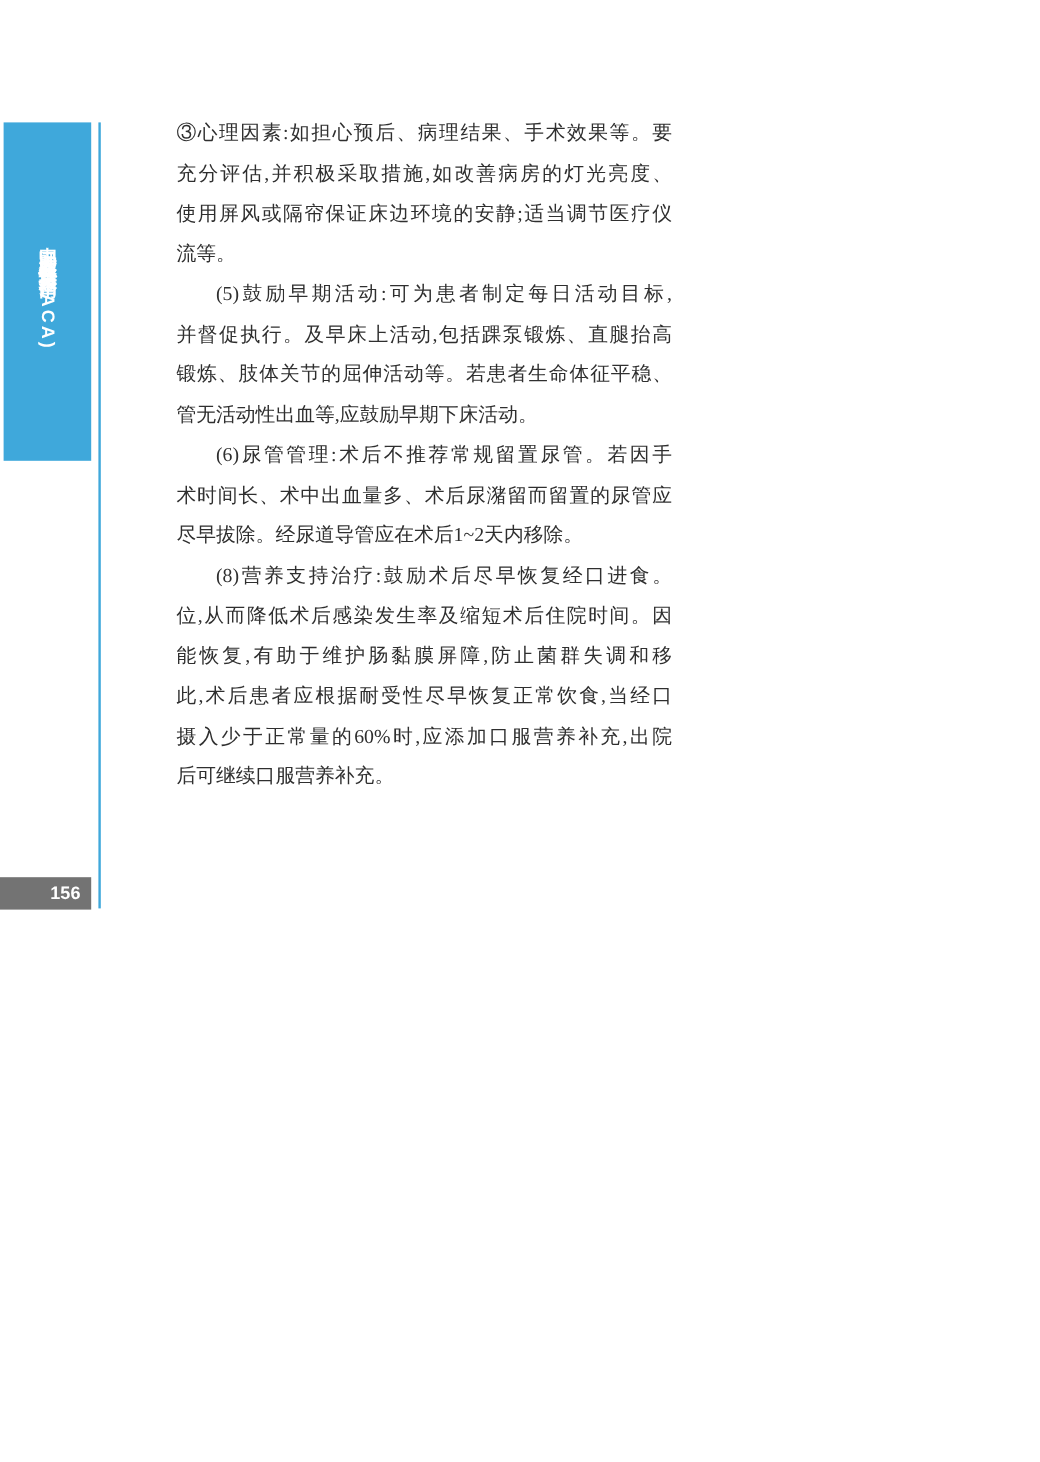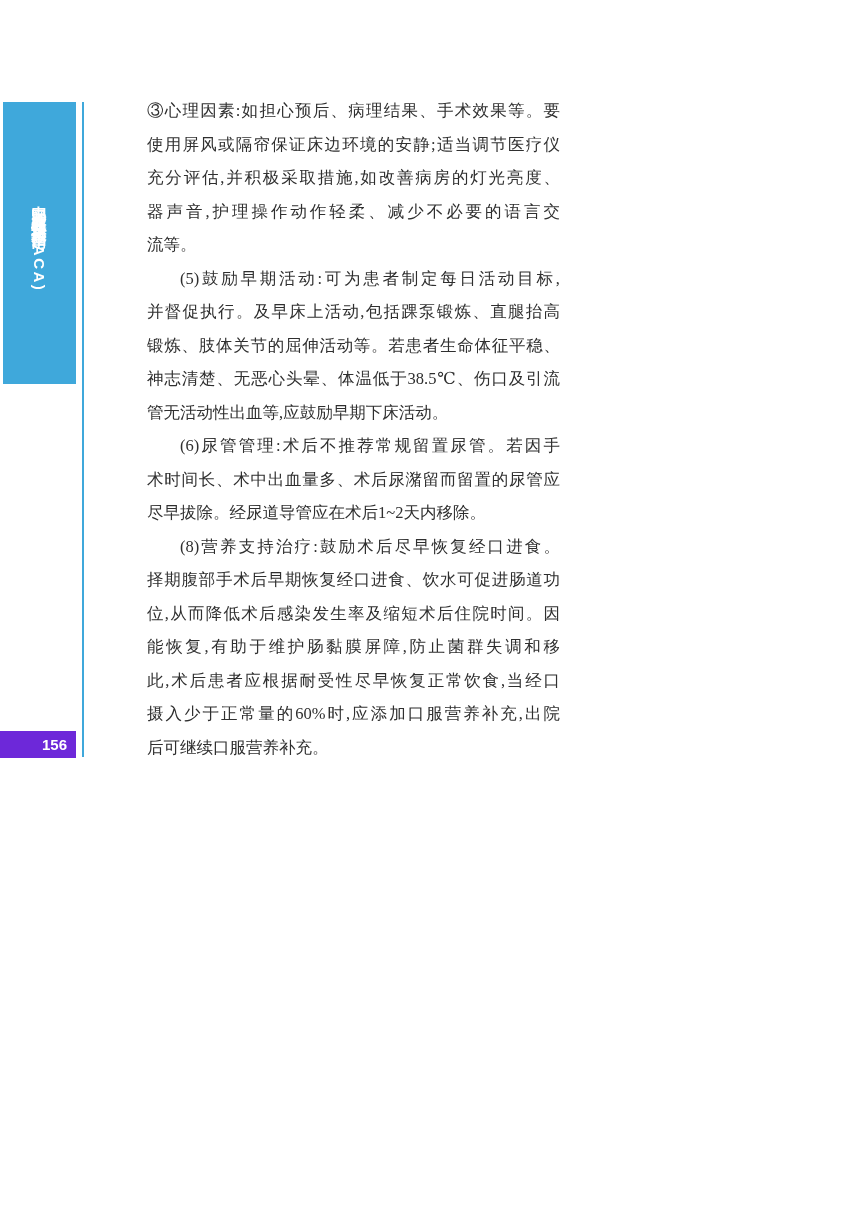--- a/index.html
+++ b/index.html
@@ -88,47 +88,44 @@
 <body>
 
 <div class="page">
 
   <div class="sidebar-banner" style="background: rgb(63, 168, 219);">
     <span class="vtext">中国肿瘤整合诊治技术指南(CACA)</span>
   </div>
 
   <div class="divider-line" style="background: rgb(63, 168, 219);"></div>
 
-  <div class="page-number-box" style="background: #6d28d9;">
+  <div class="page-number-box" style="background: #737373;">
     <span>156</span>
   </div>
 
   <div class="body-text" style="color: rgb(47, 47, 47); margin-left: 44px;">
       <div class="para">
         <div class="line">③心理因素:如担心预后、病理结果、手术效果等。要</div>
+        <div class="line">充分评估,并积极采取措施,如改善病房的灯光亮度、</div>
         <div class="line">使用屏风或隔帘保证床边环境的安静;适当调节医疗仪</div>
-        <div class="line">充分评估,并积极采取措施,如改善病房的灯光亮度、</div>
-        <div class="line">器声音,护理操作动作轻柔、减少不必要的语言交</div>
         <div class="line line-last">流等。</div>
       </div>
       <div class="para indent">
         <div class="line">(5)鼓励早期活动:可为患者制定每日活动目标,</div>
         <div class="line">并督促执行。及早床上活动,包括踝泵锻炼、直腿抬高</div>
         <div class="line">锻炼、肢体关节的屈伸活动等。若患者生命体征平稳、</div>
-        <div class="line">神志清楚、无恶心头晕、体温低于38.5℃、伤口及引流</div>
         <div class="line line-last">管无活动性出血等,应鼓励早期下床活动。</div>
       </div>
       <div class="para indent">
         <div class="line">(6)尿管管理:术后不推荐常规留置尿管。若因手</div>
         <div class="line">术时间长、术中出血量多、术后尿潴留而留置的尿管应</div>
         <div class="line line-last">尽早拔除。经尿道导管应在术后1~2天内移除。</div>
       </div>
       <div class="para indent">
         <div class="line">(8)营养支持治疗:鼓励术后尽早恢复经口进食。</div>
-        <div class="line">择期腹部手术后早期恢复经口进食、饮水可促进肠道功</div>
         <div class="line">位,从而降低术后感染发生率及缩短术后住院时间。因</div>
         <div class="line">能恢复,有助于维护肠黏膜屏障,防止菌群失调和移</div>
         <div class="line">此,术后患者应根据耐受性尽早恢复正常饮食,当经口</div>
         <div class="line">摄入少于正常量的60%时,应添加口服营养补充,出院</div>
         <div class="line line-last">后可继续口服营养补充。</div>
       </div>
     </div>
 
 </div>
 

